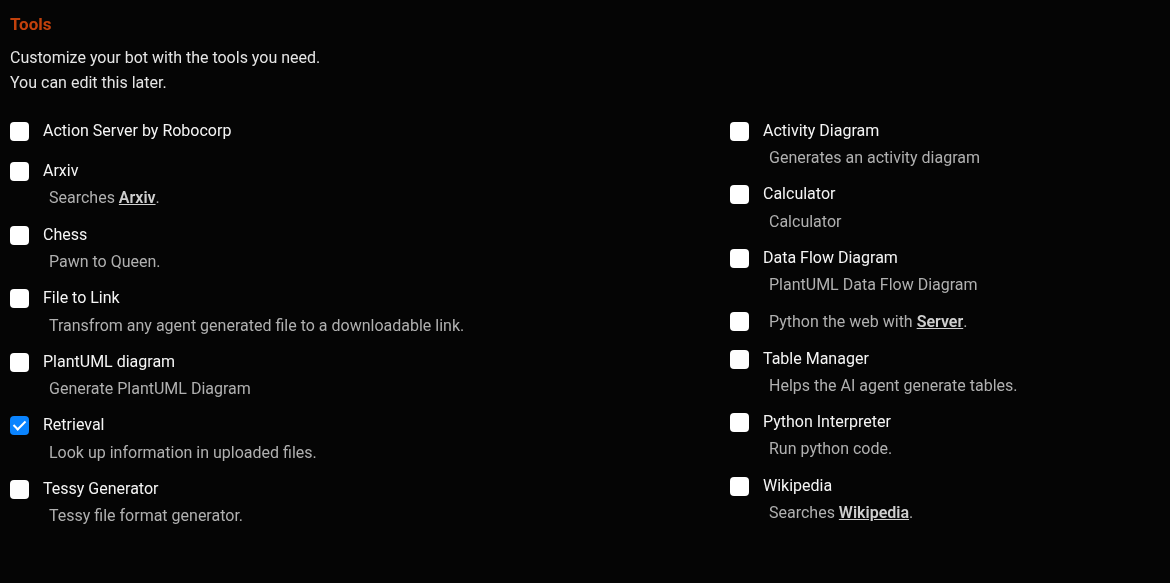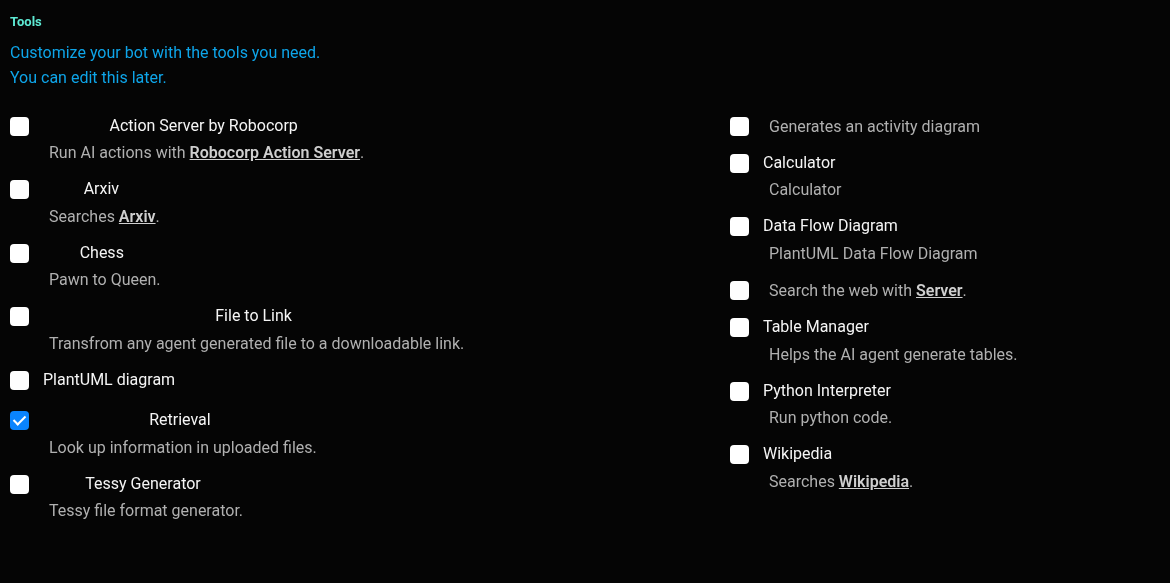--- a/index.html
+++ b/index.html
@@ -13,41 +13,40 @@
       font-family: -apple-system, BlinkMacSystemFont, "Segoe UI", Roboto, Helvetica, Arial, sans-serif;
       width: 1170px;
       height: 583px;
       padding: 14px 10px;
       overflow: hidden;
     }
     .header {
       margin-bottom: 24px;
     }
     .title {
-      font-size: 13px;
+      font-size: 17px;
       font-weight: 700;
-      color: #5eead4;
+      color: #c2410c;
       margin-bottom: 6px;
     }
     .subtitle {
       font-size: 16px;
-      color: #0ea5e9;
+      color: #e5e5e5;
       line-height: 1.55;
       margin-top: 12px;
     }
     .columns {
       display: flex;
       gap: 0;
     }
     .column {
       flex: 0 0 50%;
     }
     .column-left {
       padding-right: 20px;
-      text-align: center;
     }
     .column-right {
       padding-left: 145px;
     }
     .tool-item {
       display: flex;
       align-items: flex-start;
       margin-bottom: 14px;
     }
     .checkbox {
@@ -109,21 +108,20 @@
     <span>You can edit this later.</span>
   </div>
 </div>
 
 <div class="columns">
   <div class="column column-left" id="col-left">
       <div class="tool-item">
         <div class="checkbox"></div>
         <div class="tool-text">
           <div class="tool-name">Action Server by Robocorp</div>
-          <div class="tool-desc"><span>Run AI actions with </span><span class="desc-link">Robocorp Action Server</span><span>.</span></div>
         </div>
       </div>
       <div class="tool-item">
         <div class="checkbox"></div>
         <div class="tool-text">
           <div class="tool-name">Arxiv</div>
           <div class="tool-desc"><span>Searches </span><span class="desc-link">Arxiv</span><span>.</span></div>
         </div>
       </div>
       <div class="tool-item">
@@ -137,20 +135,21 @@
         <div class="checkbox"></div>
         <div class="tool-text">
           <div class="tool-name">File to Link</div>
           <div class="tool-desc"><span>Transfrom any agent generated file to a downloadable link.</span></div>
         </div>
       </div>
       <div class="tool-item">
         <div class="checkbox"></div>
         <div class="tool-text">
           <div class="tool-name">PlantUML diagram</div>
+          <div class="tool-desc"><span>Generate PlantUML Diagram</span></div>
         </div>
       </div>
       <div class="tool-item">
         <div class="checkbox checked"></div>
         <div class="tool-text">
           <div class="tool-name">Retrieval</div>
           <div class="tool-desc"><span>Look up information in uploaded files.</span></div>
         </div>
       </div>
       <div class="tool-item">
@@ -158,41 +157,42 @@
         <div class="tool-text">
           <div class="tool-name">Tessy Generator</div>
           <div class="tool-desc"><span>Tessy file format generator.</span></div>
         </div>
       </div>
     </div>
   <div class="column column-right" id="col-right">
       <div class="tool-item">
         <div class="checkbox"></div>
         <div class="tool-text">
+          <div class="tool-name">Activity Diagram</div>
           <div class="tool-desc"><span>Generates an activity diagram</span></div>
         </div>
       </div>
       <div class="tool-item">
         <div class="checkbox"></div>
         <div class="tool-text">
           <div class="tool-name">Calculator</div>
           <div class="tool-desc"><span>Calculator</span></div>
         </div>
       </div>
       <div class="tool-item">
         <div class="checkbox"></div>
         <div class="tool-text">
           <div class="tool-name">Data Flow Diagram</div>
           <div class="tool-desc"><span>PlantUML Data Flow Diagram</span></div>
         </div>
       </div>
       <div class="tool-item">
         <div class="checkbox"></div>
         <div class="tool-text">
-          <div class="tool-desc"><span>Search the web with </span><span class="desc-link">Server</span><span>.</span></div>
+          <div class="tool-desc"><span>Python the web with </span><span class="desc-link">Server</span><span>.</span></div>
         </div>
       </div>
       <div class="tool-item">
         <div class="checkbox"></div>
         <div class="tool-text">
           <div class="tool-name">Table Manager</div>
           <div class="tool-desc"><span>Helps the AI agent generate tables.</span></div>
         </div>
       </div>
       <div class="tool-item">

